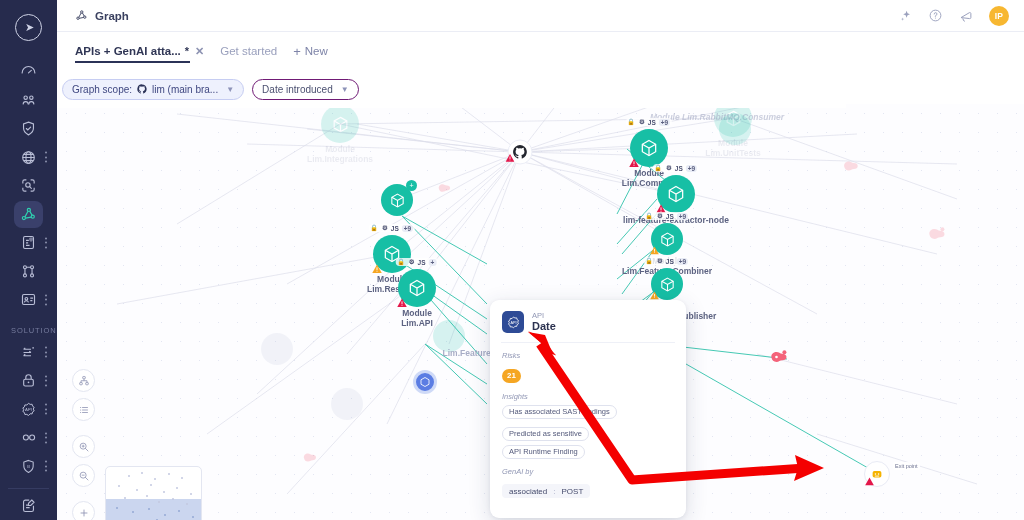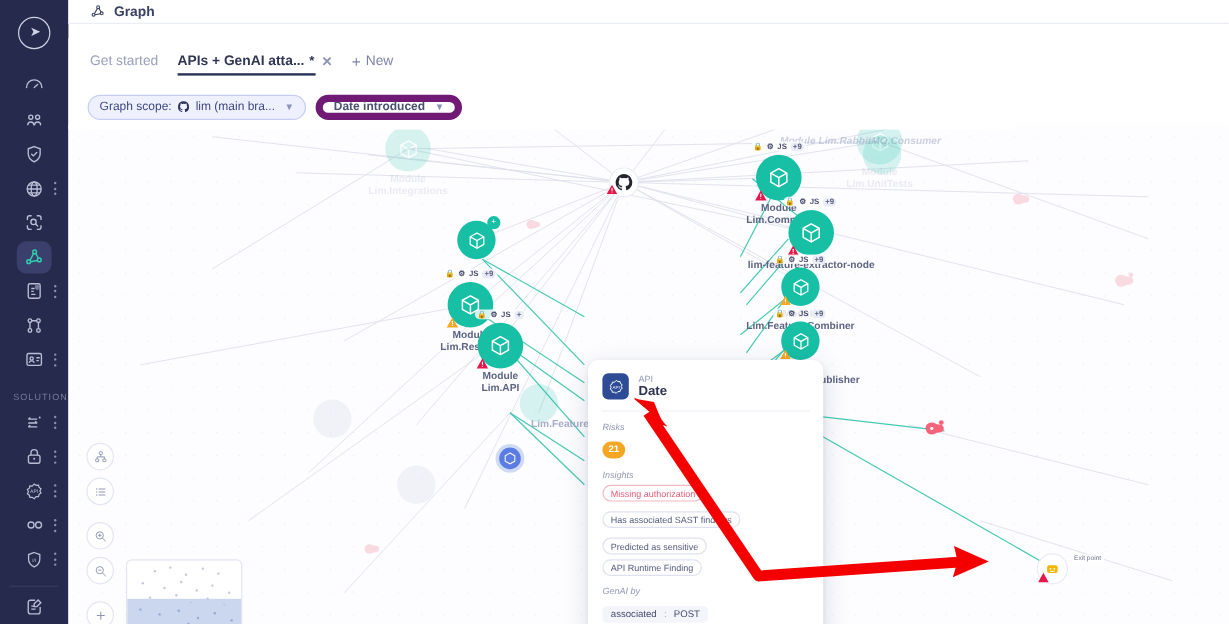--- a/index.html
+++ b/index.html
@@ -41,21 +41,21 @@
   }
   .sb-item.active svg { position:relative; color:#2fd0b0; }
   .sb-section {
     width:100%; color:#767c9e; font-size:7.5px; letter-spacing:.9px;
     padding-left:11px; margin-top:12px; margin-bottom:3px;
   }
   .sb-divider { width:41px; height:1px; background:#363c62; margin:7px 0 3px 0; }
 
   
   .topbar {
-    position:absolute; left:57px; top:0; width:967px; height:20px;
+    position:absolute; left:57px; top:0; width:967px; height:32px;
     background:#fff; display:flex; align-items:center;
     border-bottom:1px solid #ebedf5;
   }
   .topbar-title {
     display:flex; align-items:center; gap:7px;
     margin-left:18px; font-size:11.5px; color:#3b4160; font-weight:600;
   }
   .topbar-right {
     margin-left:auto; display:flex; align-items:center; gap:15px; margin-right:15px;
   }
@@ -80,29 +80,29 @@
     content:""; position:absolute; left:0; right:14px; bottom:7px; height:1.6px; background:#2b3257;
   }
   .tab .star { margin-left:4px; color:#303655; font-size:11px; }
   .tab .x { margin-left:6px; color:#8d93b2; font-size:11px; }
   .tab-new { color:#7e84a8; font-size:11.5px; display:flex; align-items:center; gap:4px; }
   .tab-new .plus { font-size:13px; }
 
   
   .filterrow {
     position:absolute; left:57px; top:70px; width:789px; height:38px;
-    background:#fff; display:flex; align-items:center; padding-left:16px;
+    background:#fff; display:flex; align-items:center; padding-left:5px;
     z-index:6;
   }
   .chip {
     display:flex; align-items:center; gap:5px; height:21px;
     border-radius:11px; padding:0 9px; font-size:10px; white-space:nowrap;
   }
   .chip.scope { background:#eef1fd; border:1px solid #c6cdf2; color:#3f4780; }
-  .chip.plain { background:#fff; border:6px solid #701a75; color:#4b5070; margin-left:8px;font-weight:bold; }
+  .chip.plain { background:#fff; border:1px solid #701a75; color:#4b5070; margin-left:8px; }
   .chip .caret { color:#8d93b8; font-size:8px; margin-left:3px; }
   .filter-right { margin-left:auto; display:flex; align-items:center; gap:9px; margin-right:15px; }
   .searchbox {
     width:178px; height:23px; border:1px solid #dfe2ee; border-radius:12px;
     display:flex; align-items:center; padding:0 9px; background:#fff;
   }
   .searchbox input {
     border:none; outline:none; font-size:9.5px; color:#7c melhor; width:100%;
     font-family:"Liberation Sans", sans-serif; color:#6f7493; background:transparent;
   }
@@ -395,30 +395,52 @@
   <div class="topbar">
     <div class="topbar-title">
       <svg width="13" height="13" viewBox="0 0 24 24" fill="none" stroke="#3b4160" stroke-width="1.7">
         <circle cx="5.5" cy="17" r="2.2"></circle>
           <circle cx="18" cy="15" r="2.2"></circle>
           <circle cx="12.5" cy="5.5" r="2.2"></circle>
         <path d="M7 15.4l4.3-8M7.5 17.2l8.4-1.6M13.7 7.3l3.5 6"></path>
       </svg>
       <span>Graph</span>
     </div>
+    <div class="topbar-right">
+      <span class="ticon">
+        <svg width="14" height="14" viewBox="0 0 24 24" fill="none" stroke="currentColor" stroke-width="1.6">
+          <path d="M13 3l1.6 4.2L18.8 9l-4.2 1.8L13 15l-1.6-4.2L7.2 9l4.2-1.8L13 3z" fill="currentColor" stroke="none"></path>
+          <path d="M6.2 14.5l.8 2 2 .8-2 .8-.8 2-.8-2-2-.8 2-.8.8-2z" fill="currentColor" stroke="none" opacity=".8"></path>
+        </svg>
+      </span>
+      <span class="ticon">
+        <svg width="15" height="15" viewBox="0 0 24 24" fill="none" stroke="currentColor" stroke-width="1.5">
+          <circle cx="12" cy="12" r="8.6"></circle>
+          <path d="M9.9 9.6a2.2 2.2 0 1 1 2.8 2.2c-.6.2-.9.7-.9 1.3v.4" stroke-linecap="round"></path>
+          <circle cx="12" cy="16.1" r=".85" fill="currentColor" stroke="none"></circle>
+        </svg>
+      </span>
+      <span class="ticon">
+        <svg width="16" height="16" viewBox="0 0 24 24" fill="none" stroke="currentColor" stroke-width="1.5">
+          <path d="M4.5 14.4l12.6-7.4c1-.6 2.2.1 2.2 1.3v6.2c0 1.2-1.3 1.9-2.3 1.3L4.5 14.4z"></path>
+          <path d="M7.2 15.6l1.2 3.4c.2.6.9.9 1.5.6l.5-.2"></path>
+        </svg>
+      </span>
+      <span class="avatar">IP</span>
+    </div>
   </div>
 
   <div class="tabbar">
-    <div class="tab">
-      <span>Get started</span>
-    </div>
     <div class="tab active">
       <span>APIs + GenAI atta...</span>
       <span class="star">*</span>
       <span class="x">✕</span>
+    </div>
+    <div class="tab">
+      <span>Get started</span>
     </div>
     <div class="tab-new">
       <span class="plus">+</span>
       <span>New</span>
     </div>
   </div>
 
   <div class="filterrow">
     <div class="chip scope">
       <span>Graph scope:</span>
@@ -809,23 +831,20 @@
       </div>
       <div class="card-sep"></div>
 
       <div class="card-lbl">Risks</div>
       <div style="margin-bottom:9px;">
         <span class="risk-pill">21</span>
       </div>
 
       <div class="card-lbl">Insights</div>
       <div class="tags">
-        <span class="tag danger">Missing authorization</span>
-      </div>
-      <div class="tags">
         <span class="tag">Has associated SAST findings</span>
       </div>
       <div class="tags">
         <span class="tag">Predicted as sensitive</span>
         <span class="tag">API Runtime Finding</span>
       </div>
 
       <div class="card-lbl">GenAI by</div>
       <div class="kv">
         <span>associated</span>

